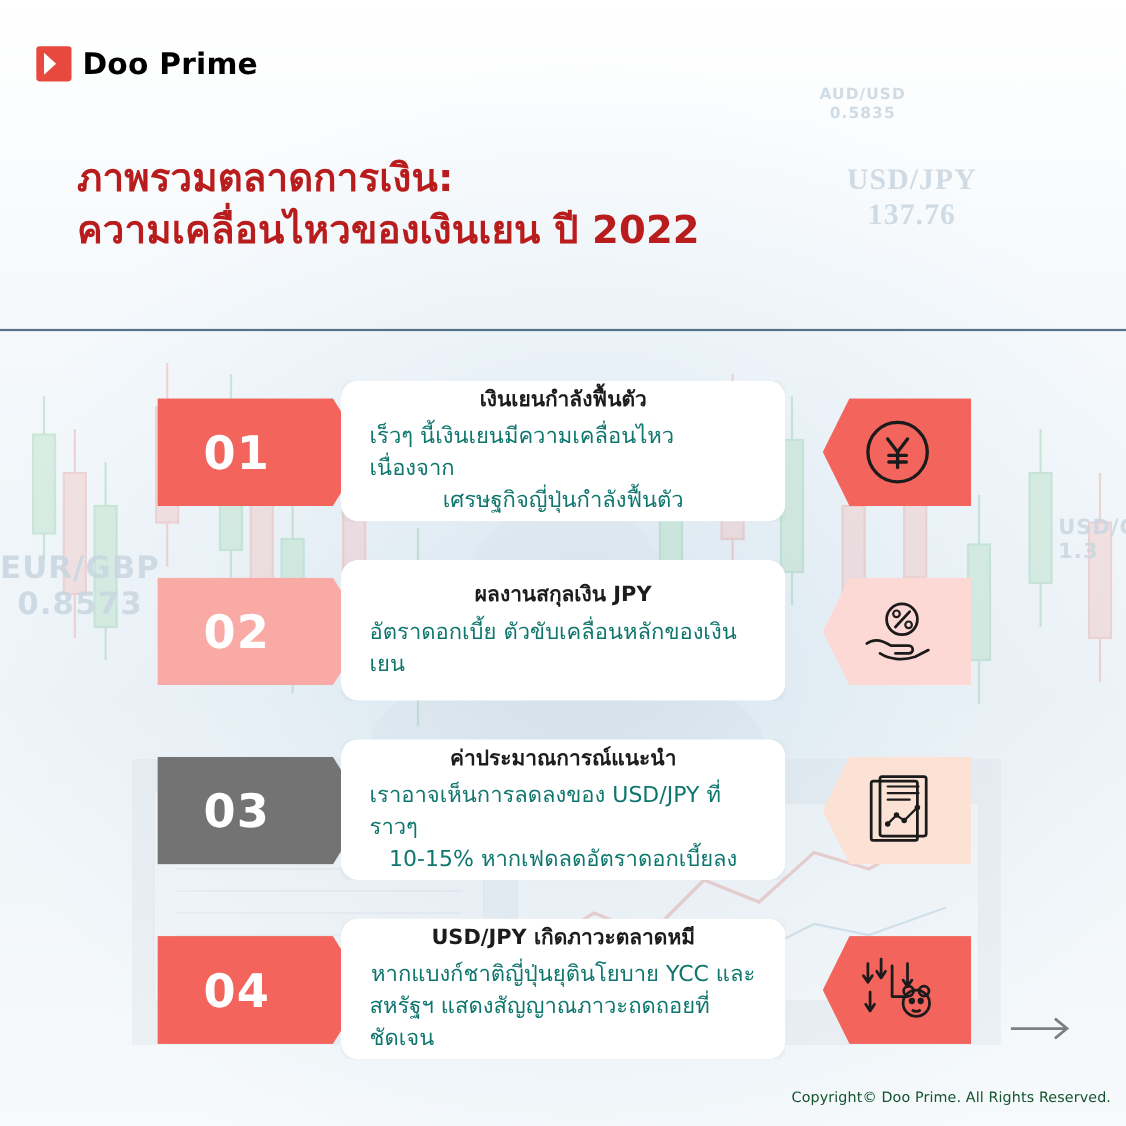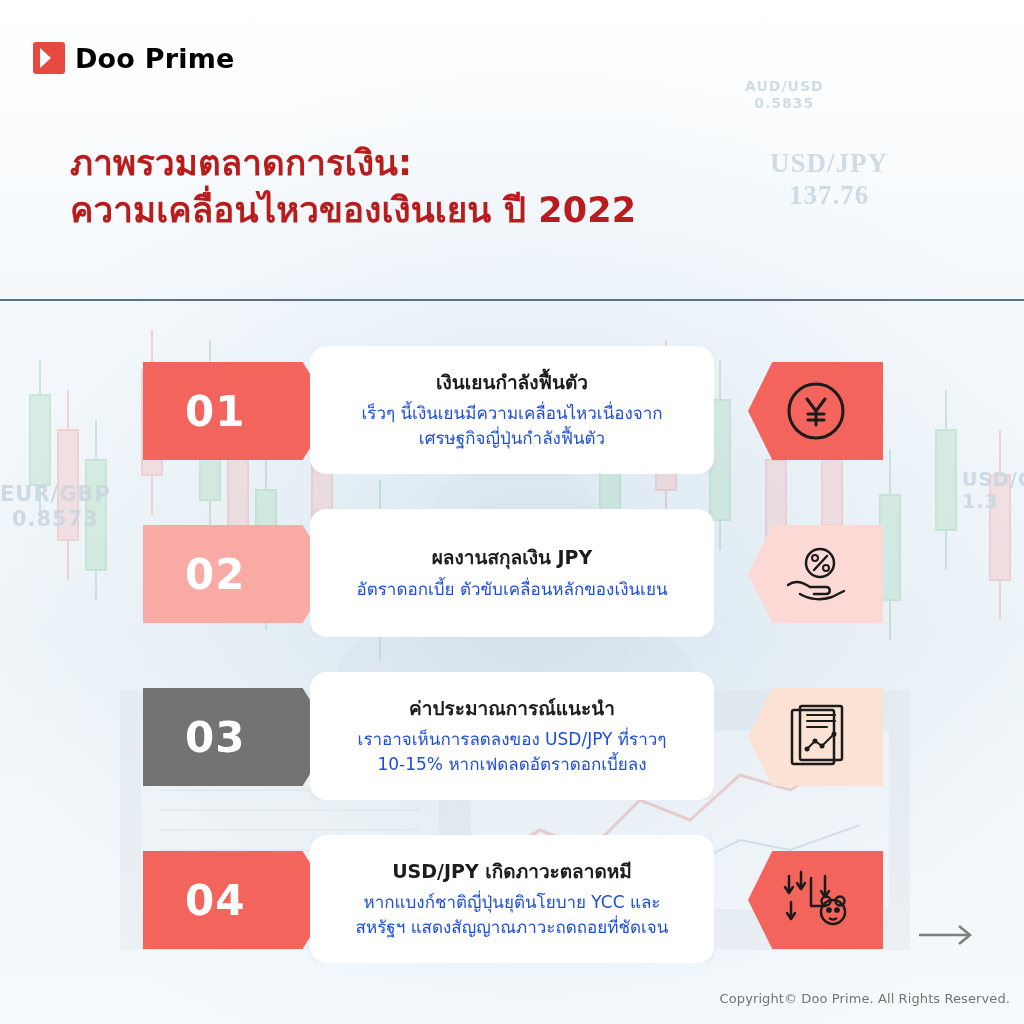--- a/index.html
+++ b/index.html
@@ -54,21 +54,21 @@
     color: #c9d6e0;
     font-weight: 700;
     letter-spacing: 1px;
     text-align: center;
     line-height: 1.18;
     opacity: 0.85;
   }
   .ghost-1 { left: 330px; top: 52px;  font-size: 27px; }
   .ghost-2 { left: 745px; top: 78px;  font-size: 14px; }
   .ghost-3 { left: 770px; top: 148px; font-size: 27px; font-family: Liberation Serif, serif; }
-  .ghost-4 { left: 0px;   top: 482px; font-size: 21px; }
+  .ghost-4 { left: 0px;   top: 499px; font-size: 28px; }
   .ghost-5 { left: 962px; top: 468px; font-size: 19px; text-align: left;}
 
   
   .logo {
     position: absolute;
     left: 33px;
     top: 42px;
     display: flex;
     align-items: center;
     gap: 10px;
@@ -167,22 +167,22 @@
   }
   .card-head {
     font-size: 19px;
     font-weight: 700;
     color: #1c1c1c;
     margin-bottom: 7px;
     text-align: center;
     line-height: 1.3;
   }
   .card-body {
-    font-size: 17px;
-    color: #1d4ed8;
+    font-size: 20px;
+    color: #0f766e;
     text-align: left;
     line-height: 1.45;
   }
 
   
   .icon-chevron {
     position: absolute;
     left: 748px;
     top: 16px;
     width: 135px;
@@ -202,21 +202,21 @@
     width: 60px;
     height: 26px;
     color: #7e7e7e;
   }
 
   .copyright {
     position: absolute;
     right: 14px;
     bottom: 18px;
     font-size: 13px;
-    color: #737373;
+    color: #14532d;
     letter-spacing: 0.1px;
   }
 </style>
 </head>
 <body>
 
 <div id="page">
 
   <div class="bg-wrap">
     <div class="bg-grad"></div>

